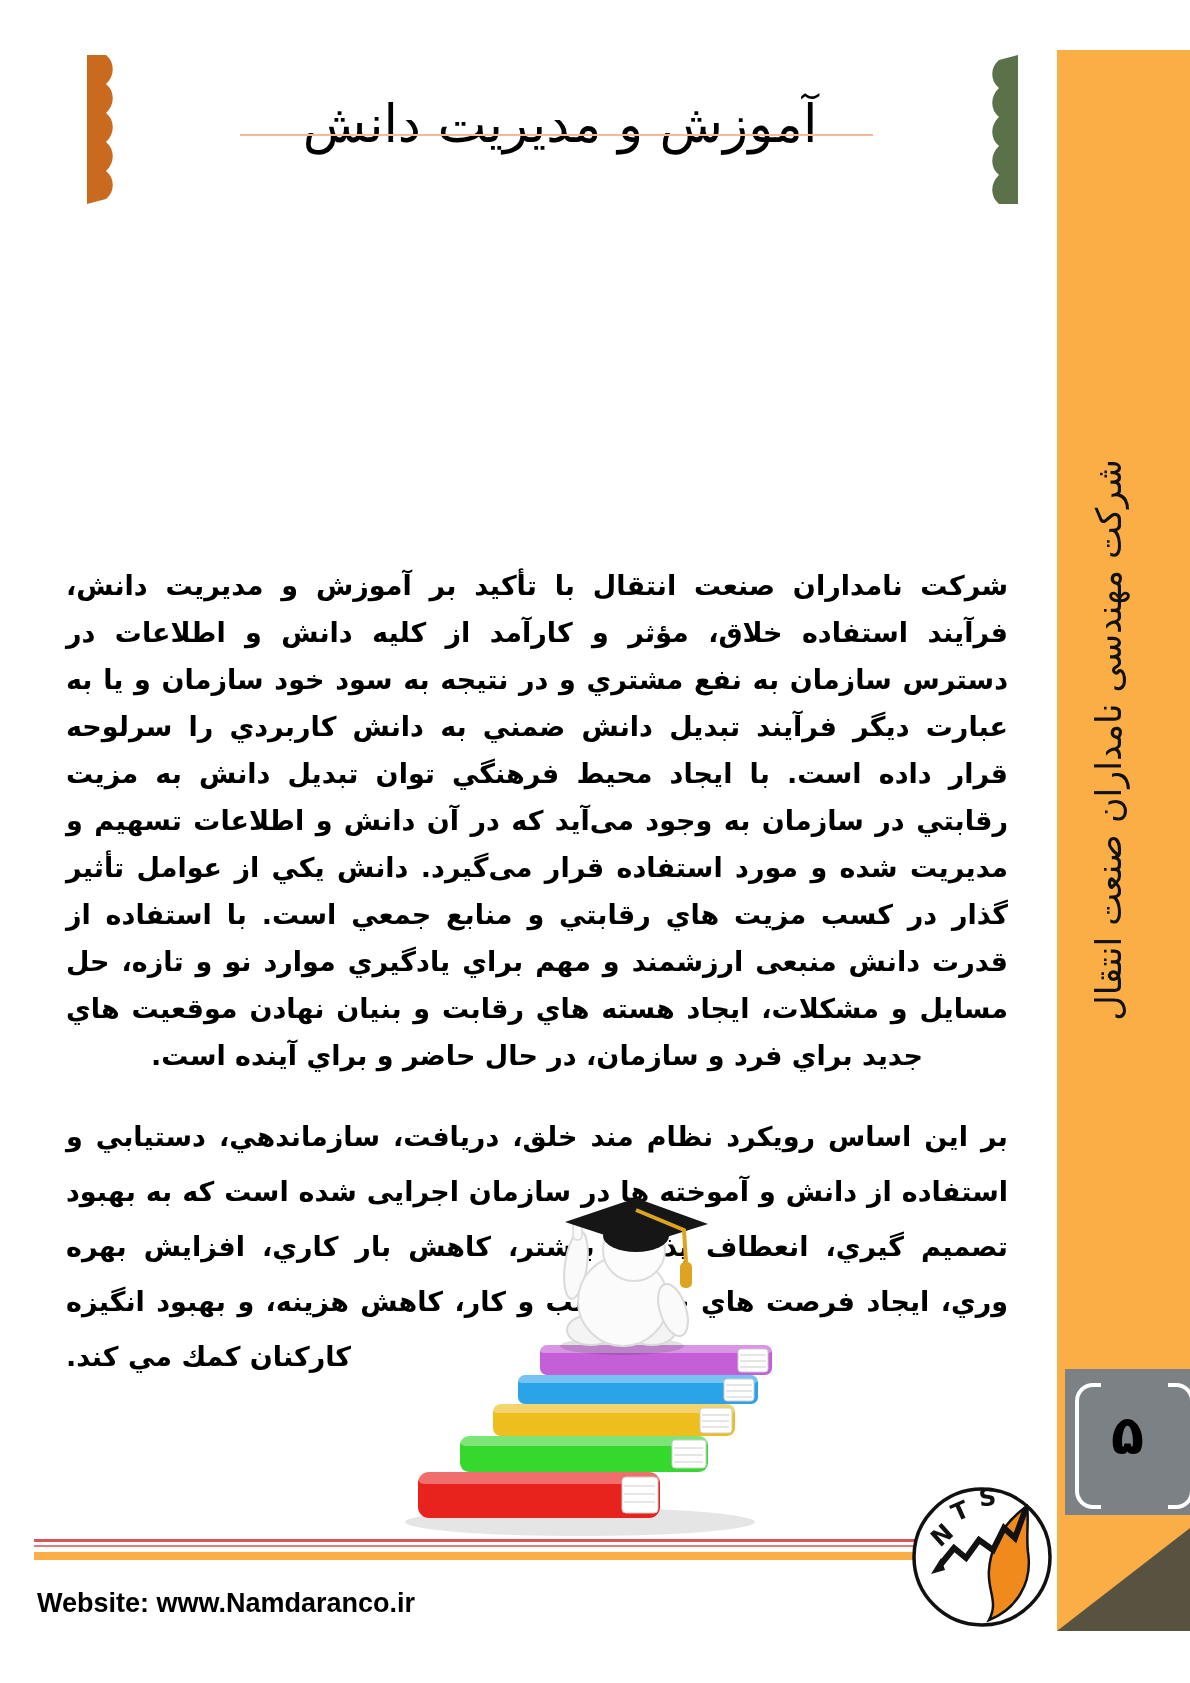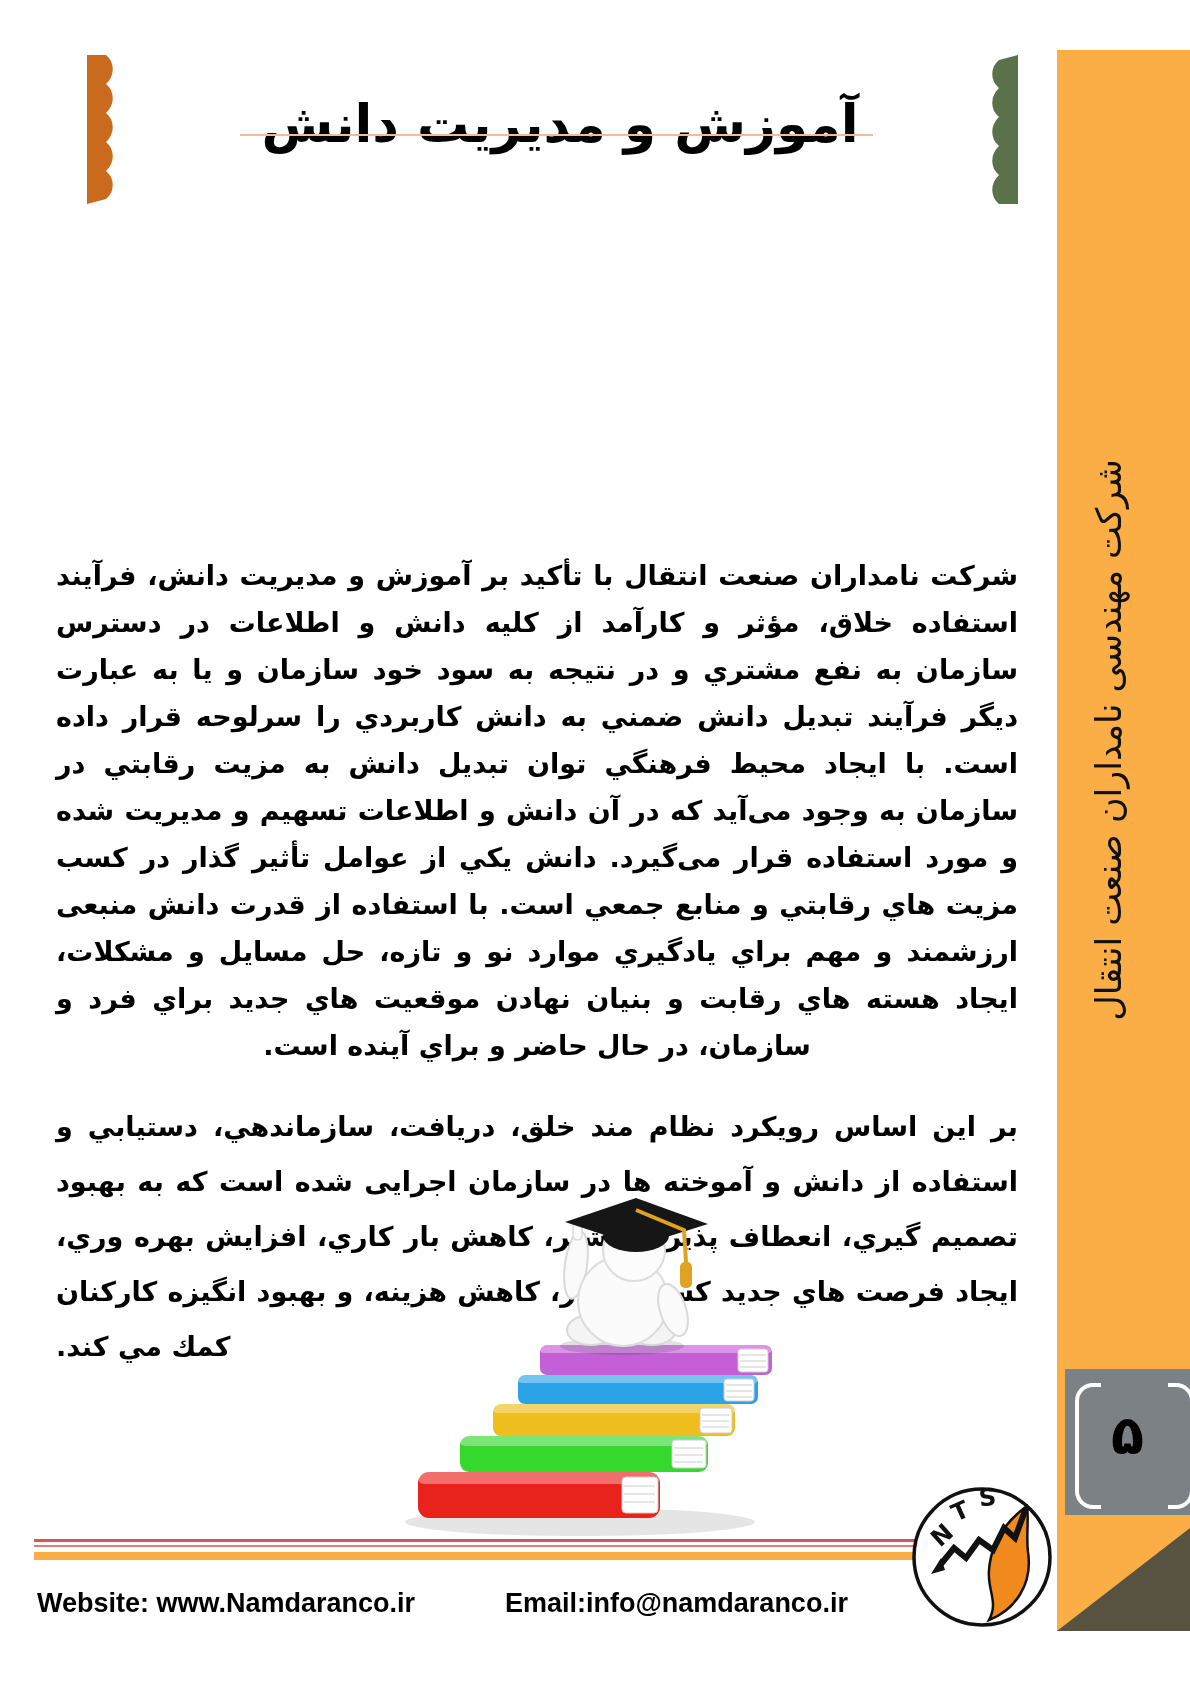--- a/index.html
+++ b/index.html
@@ -3,21 +3,21 @@
 <meta charset="utf-8">
 <style>
   html,body{margin:0;padding:0;background:#ffffff;}
   #canvas{
     position:relative;width:1190px;height:1683px;background:#ffffff;
     overflow:hidden;font-family:"DejaVu Sans",sans-serif;
   }
   
   .title{
     position:absolute;left:190px;top:44px;width:740px;height:90px;
-    text-align:center;font-size:52px;font-weight:700;color:#000;
+    text-align:center;font-size:52px;font-weight:400;color:#000;
     direction:rtl;line-height:90px;white-space:nowrap;
   }
   .title-underline{position:absolute;left:240px;top:134px;width:633px;height:2px;}
   .bar-svg{position:absolute;}
   
   .sidebar{position:absolute;left:1057px;top:50px;width:133px;height:1581px;}
   .sidebar-text{
     position:absolute;left:52px;top:690px;transform:translate(-50%,-50%) rotate(-90deg);
     transform-origin:center;white-space:nowrap;font-size:35px;color:#111;
     direction:rtl;letter-spacing:1px;
@@ -25,21 +25,21 @@
   .page-box{position:absolute;left:8px;top:1319px;width:125px;height:146px;
     display:flex;align-items:center;justify-content:center;}
   .bracket{position:absolute;width:22px;height:118px;top:14px;border:4px solid #fff;}
   .bracket.l{left:10px;border-right:none;border-radius:18px 0 0 18px;}
   .bracket.r{right:-4px;border-left:none;border-radius:0 18px 18px 0;}
   .page-number{font-size:54px;font-weight:700;color:#000;margin-top:-14px;}
   .corner-triangle{position:absolute;left:0;bottom:0;width:133px;height:103px;
     clip-path:polygon(100% 0,100% 100%,0 100%);}
   
   .article-body{position:absolute;left:52px;top:548px;width:970px;direction:rtl;color:#000;}
-  .article-body p{margin:4px;font-weight:700;}
+  .article-body p{margin:14px;font-weight:700;}
   .para1{font-size:27px;line-height:47px;text-align:justify;text-align-last:center;}
   .para2{margin-top:30px !important;font-size:27px;line-height:55px;
     text-align:justify;text-align-last:left;}
   
   .rule{position:absolute;left:34px;width:939px;}
   .rule.red1{top:1539px;height:3px;}
   .rule.red2{top:1545px;height:2px;}
   .rule.orange{top:1552px;height:8px;}
   .footer-text{position:absolute;top:1588px;font-family:"Liberation Sans",sans-serif;
     font-weight:700;font-size:27px;color:#000000;white-space:nowrap;}
@@ -150,21 +150,20 @@
         <rect x="290" y="92" width="12" height="26" rx="5" fill="#DDA321"></rect>
       </g>
     </g>
   </svg>
 
   <div class="rule red1" style="background-color: rgb(217, 84, 89);"></div>
   <div class="rule red2" style="background-color: rgb(226, 122, 126);"></div>
   <div class="rule orange" style="background-color: rgb(251, 174, 69);"></div>
 
   <span class="footer-text footer-website">Website: www.Namdaranco.ir</span>
-  <span class="footer-text footer-email">Email:info@namdaranco.ir</span>
 
   <svg class="logo-svg" width="146" height="146" viewBox="0 0 146 146">
     <circle cx="73" cy="73" r="68" fill="#ffffff" stroke="#111111" stroke-width="3.5"></circle>
 
     <path d="M118,22 C96,38 82,60 80,86 C78,106 90,118 80,136 C106,126 124,100 119,68 C117,52 120,36 118,22 Z" fill="#F08A1D" stroke="#111111" stroke-width="2.5"></path>
 
     <polyline points="117,24 106,54 95,44 84,66 70,56 57,74 45,64 32,80" fill="none" stroke="#111111" stroke-width="6"></polyline>
     <polygon points="36,86 22,90 32,74" fill="#111111"></polygon>
 
     <text x="24" y="62" font-family="DejaVu Sans" font-size="24" font-weight="900" fill="#111111" transform="rotate(-42 30 54)">N</text>

